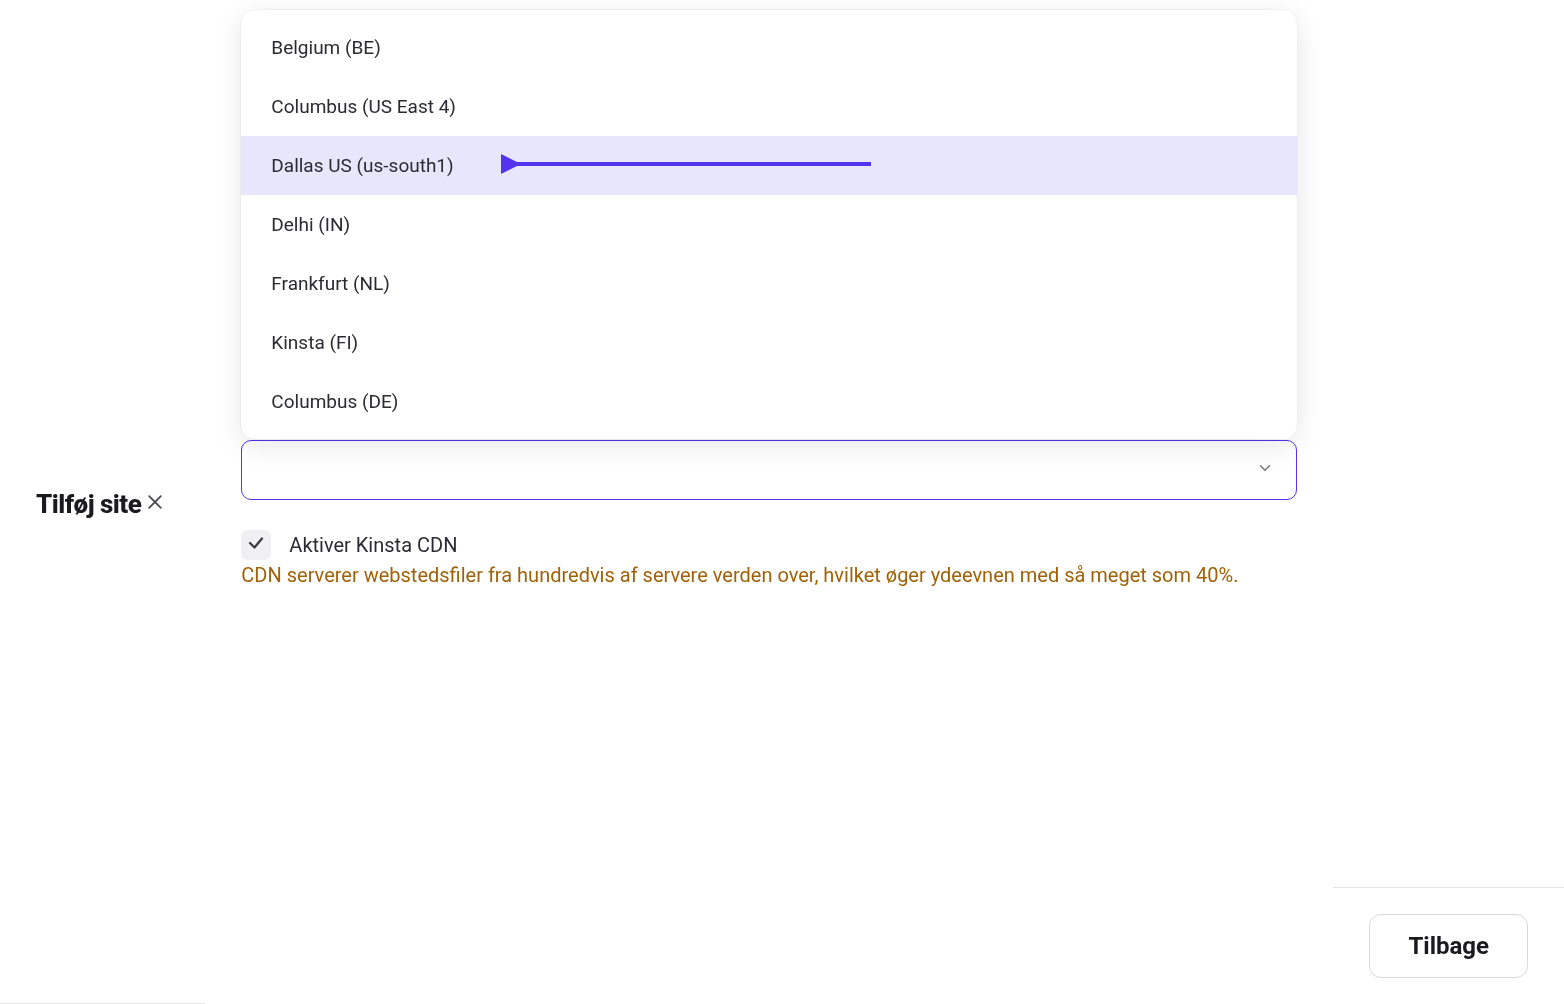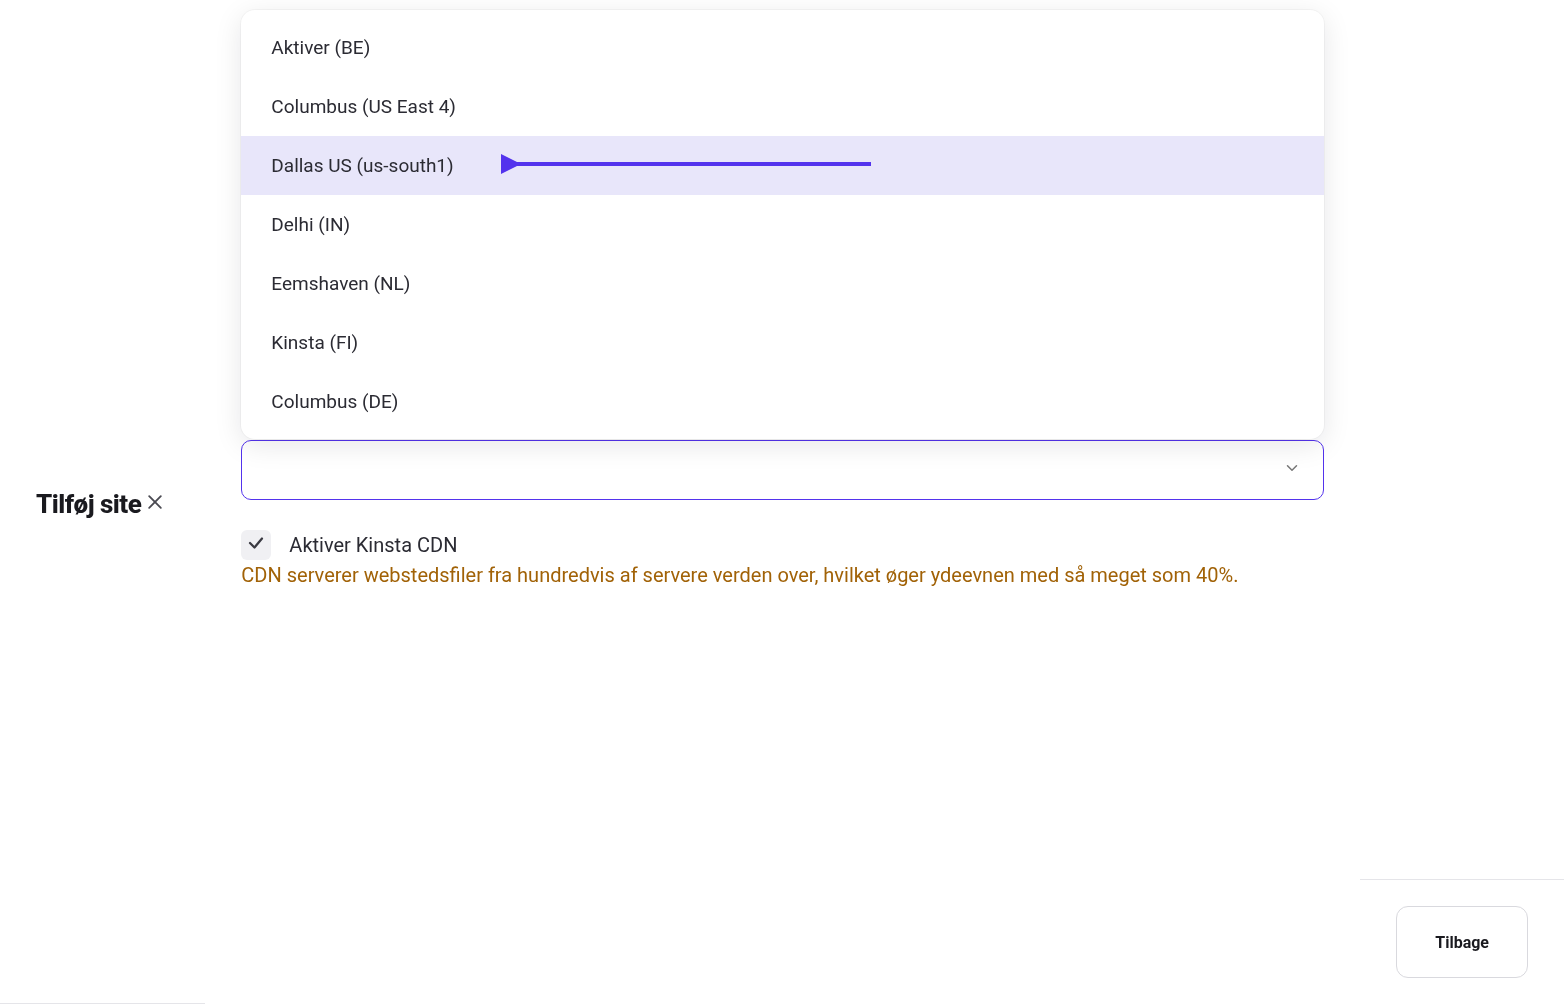--- a/index.html
+++ b/index.html
@@ -85,23 +85,23 @@
   .cdn-label { font-size: 20px; color: #2b2b33; }
   .cdn-desc { font-size: 20px; color: #a16207; line-height: 1.5; }
 
   .modal-footer {
     border-top: 1px solid var(--border);
     padding: 26px 36px;
     display: flex; justify-content: flex-end; gap: 20px;
     margin-top: auto;
   }
   .btn {
-    height: 72px; padding: 0 38px;
+    height: 64px; padding: 0 38px;
     border-radius: 12px;
-    font-size: 16px; font-weight: 700;
+    font-size: 24px; font-weight: 700;
     display: flex; align-items: center; justify-content: center;
     cursor: pointer;
     border: 1px solid transparent;
   }
   .btn-secondary { background: #fff; border-color: #D9D9DE; color: #1a1a1f; }
   .btn-primary-disabled { background: var(--disabled-bg); color: var(--disabled-text); cursor: not-allowed; }
 </style>
 </head>
 <body>
 
@@ -114,25 +114,25 @@
           <line x1="5" y1="5" x2="19" y2="19"></line>
             <line x1="19" y1="5" x2="5" y2="19"></line>
         </svg>
       </span>
     </div>
   </div>
 
   <div class="modal-body">
 
     <div class="dropdown" id="dropdown">
-        <div class="option">Aktiver (BE)</div>
+        <div class="option">Belgium (BE)</div>
         <div class="option">Columbus (US East 4)</div>
         <div class="option highlight">Dallas US (us-south1)</div>
         <div class="option">Delhi (IN)</div>
-        <div class="option">Eemshaven (NL)</div>
+        <div class="option">Frankfurt (NL)</div>
         <div class="option">Kinsta (FI)</div>
         <div class="option">Columbus (DE)</div>
       </div>
 
     <svg class="arrow" width="380" height="28">
       <defs>
         <marker id="ah" markerWidth="12" markerHeight="12" refX="3" refY="6" orient="auto">
           <path d="M12,1 L2,6 L12,11 Z" fill="#5333ED"></path>
         </marker>
       </defs>

